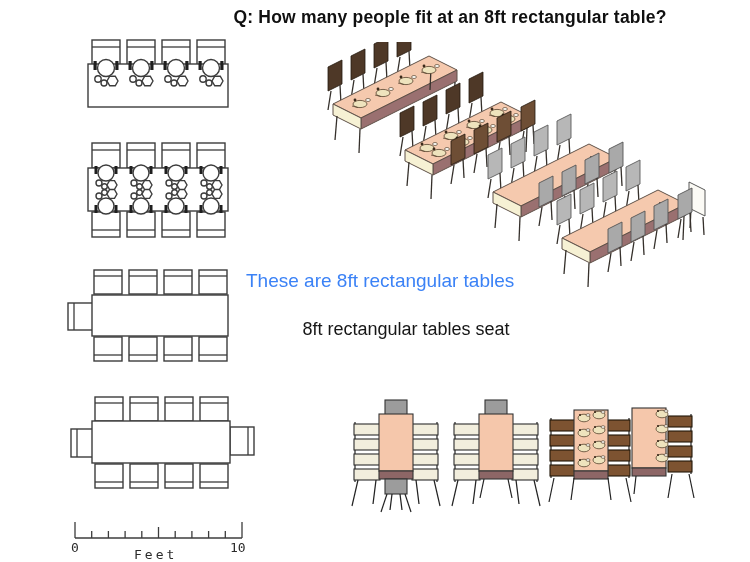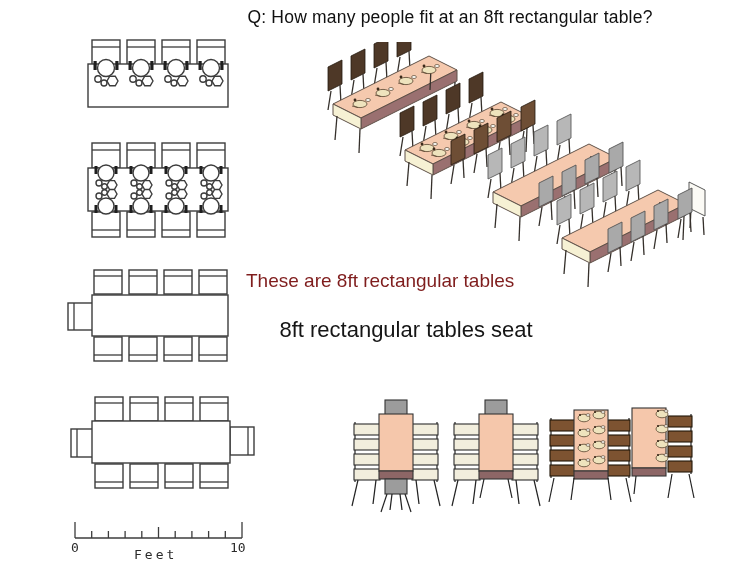--- a/index.html
+++ b/index.html
@@ -1,22 +1,22 @@
 <!DOCTYPE html>
 <html><head>
 <meta charset="utf-8">
 <style>
   html,body{margin:0;padding:0;background:#fff;}
   .canvas{position:relative;width:750px;height:562px;background:#ffffff;overflow:hidden;
           font-family:"Liberation Sans", sans-serif;color:#111;}
   .abs{position:absolute;}
   .title{left:150px;top:7px;width:600px;text-align:center;
-         font-size:17.5px;font-weight:normal;letter-spacing:.2px;color:#101010;}
-  .cap1{left:246px;top:270px;font-size:19px;color:#7f1d1d;}
-  .cap2{left:250px;top:317px;width:312px;text-align:center;font-size:22px;
+         font-size:17.5px;font-weight:bold;letter-spacing:.2px;color:#101010;}
+  .cap1{left:246px;top:270px;font-size:19px;color:#3b82f6;}
+  .cap2{left:250px;top:317px;width:312px;text-align:center;font-size:18px;
         line-height:25px;color:#161616;}
   
   .box{fill:#ffffff;stroke:#3c3c3c;stroke-width:1.4;}
   .ln{fill:none;stroke:#3c3c3c;stroke-width:1.3;}
   .dark{fill:#1f1f1f;stroke:none;}
   
   .ttop{fill:#f5c9ae;stroke:#5f5148;stroke-width:1;}
   .tband{fill:#9a7070;stroke:#5f5148;stroke-width:1;}
   .tend{fill:#f6f1d4;stroke:#5f5148;stroke-width:1;}
   .leg{stroke:#35302b;stroke-width:1.3;fill:none;}

